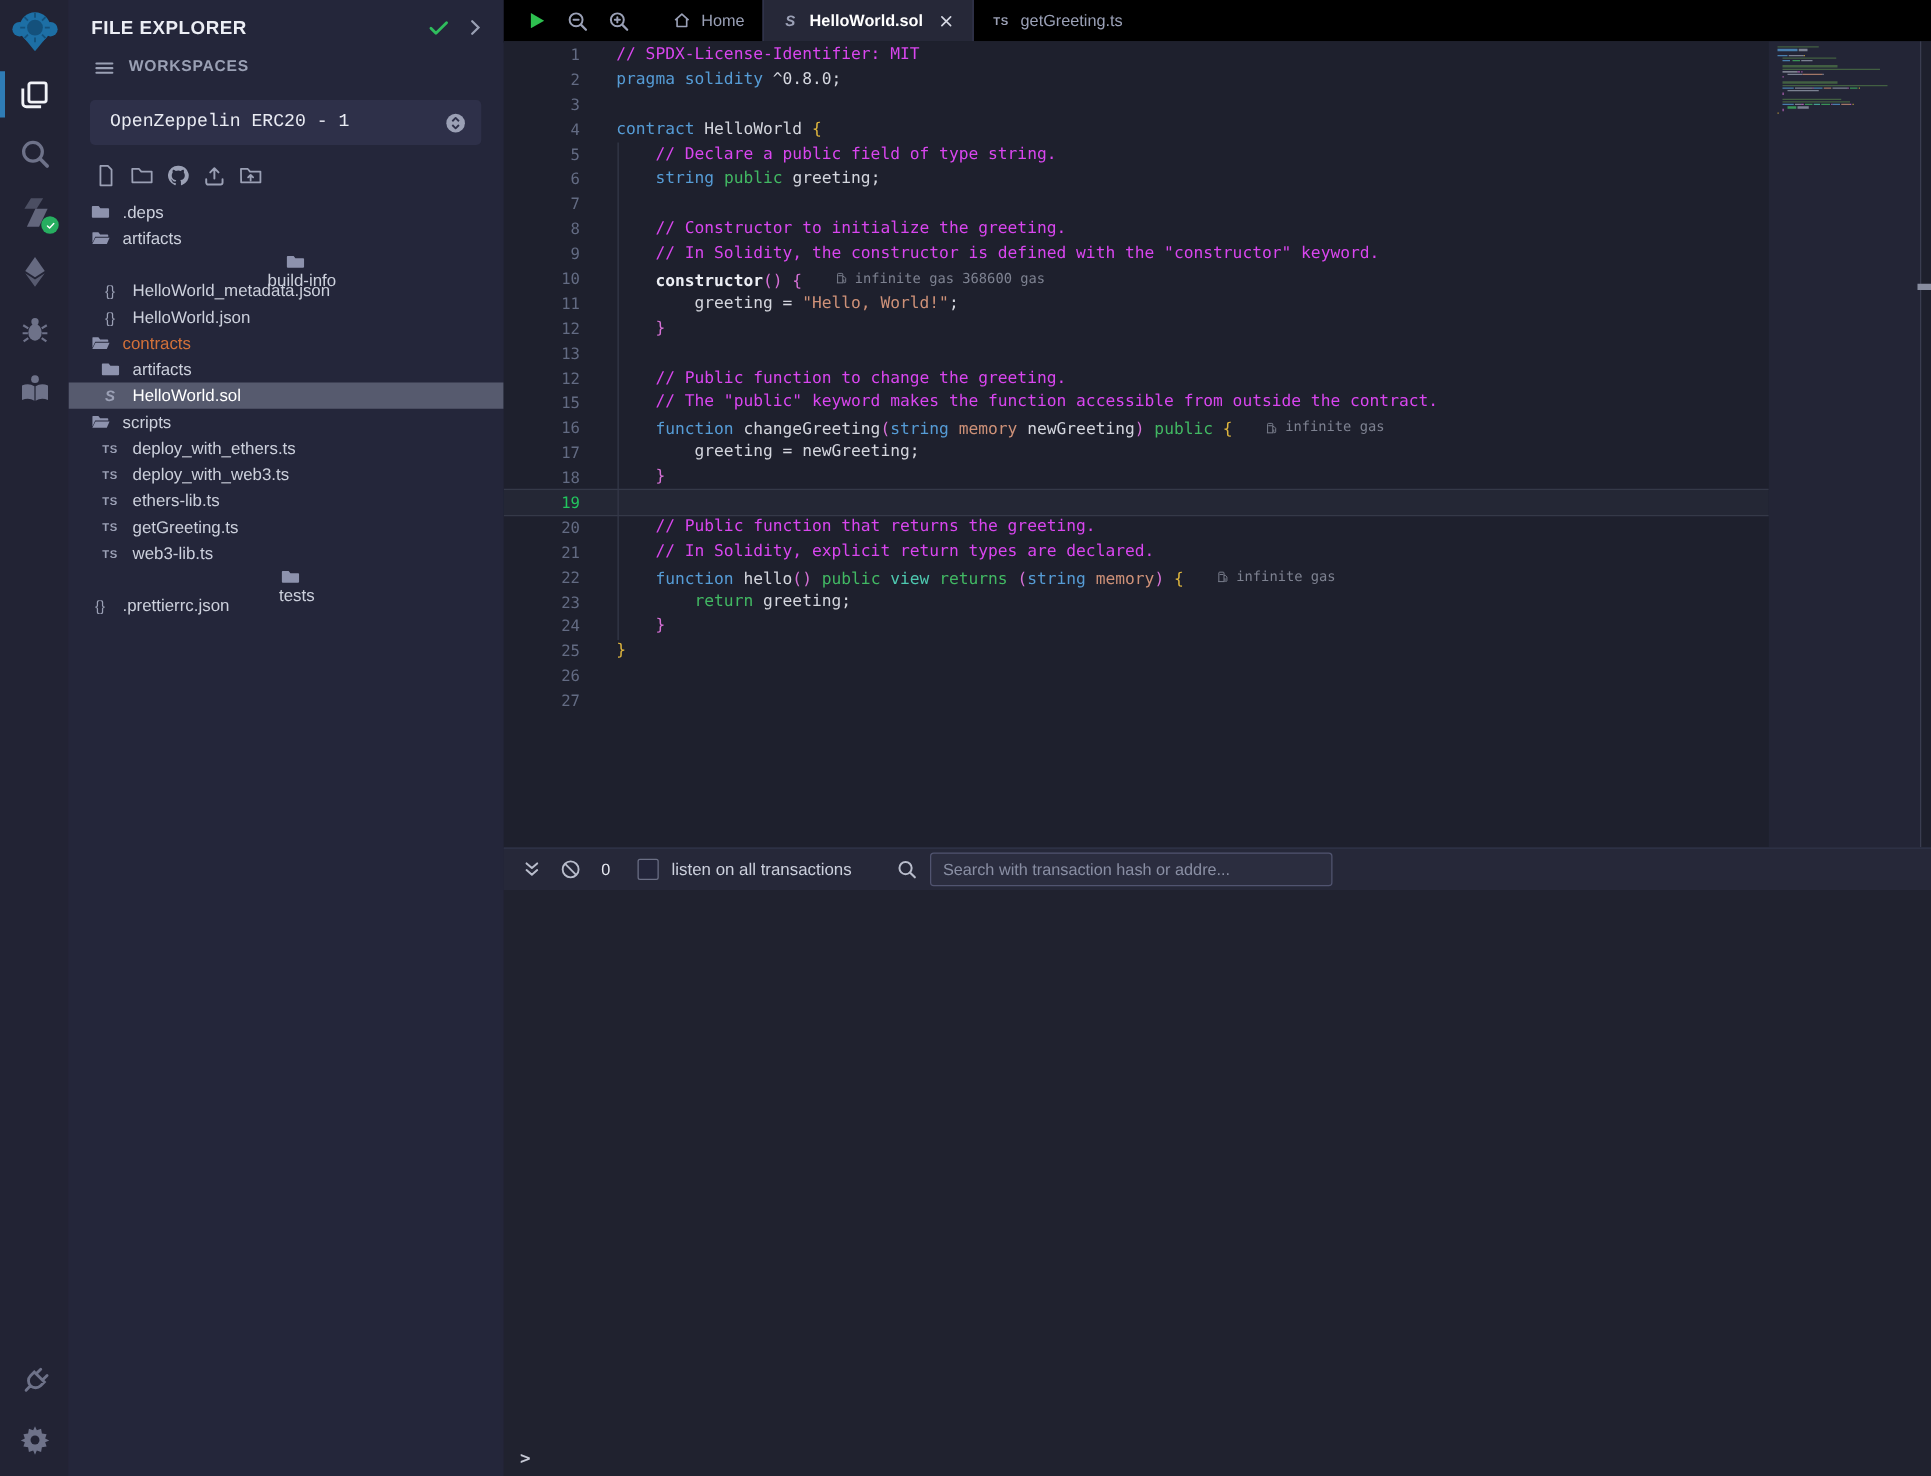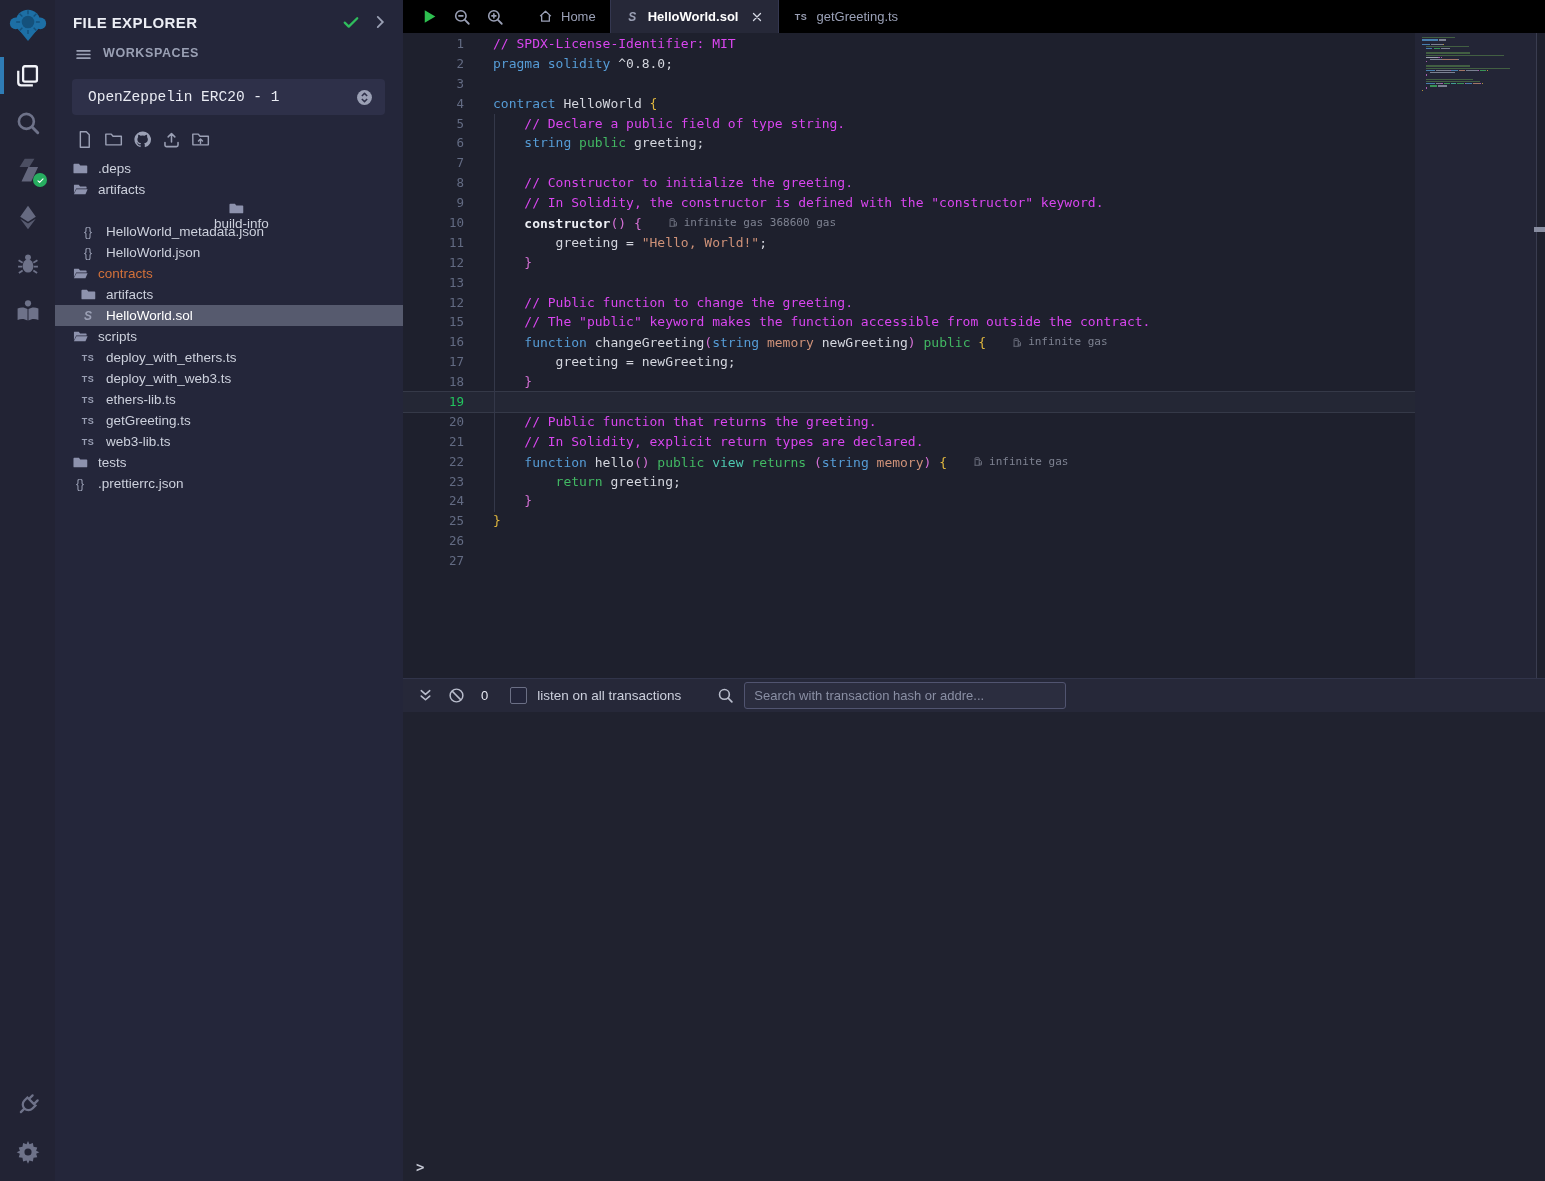--- a/index.html
+++ b/index.html
@@ -323,21 +323,21 @@
             <span class="tglyph ts">TS</span>
           </span>
           <span>getGreeting.ts</span>
         </div>
         <div class="tree-row" style="padding-left: 25px;">
           <span class="tr-icon">
             <span class="tglyph ts">TS</span>
           </span>
           <span>web3-lib.ts</span>
         </div>
-        <div class="tree-row" style="padding-left: 17px;">
+        <div class="tree-row" style="padding-left: 17px; flex-direction: column;">
           <span class="tr-icon">
             <svg viewBox="0 0 16 16">
               <path fill="currentColor" d="M1.3 3h5l1.5 1.8h6.6a.8.8 0 01.8.8v6.6a.9.9 0 01-.9.9H1.4a.9.9 0 01-.9-.9V3.9A.9.9 0 011.3 3z"></path>
             </svg>
           </span>
           <span>tests</span>
         </div>
         <div class="tree-row" style="padding-left: 17px;">
           <span class="tr-icon">
             <span class="tglyph br">{}</span>

